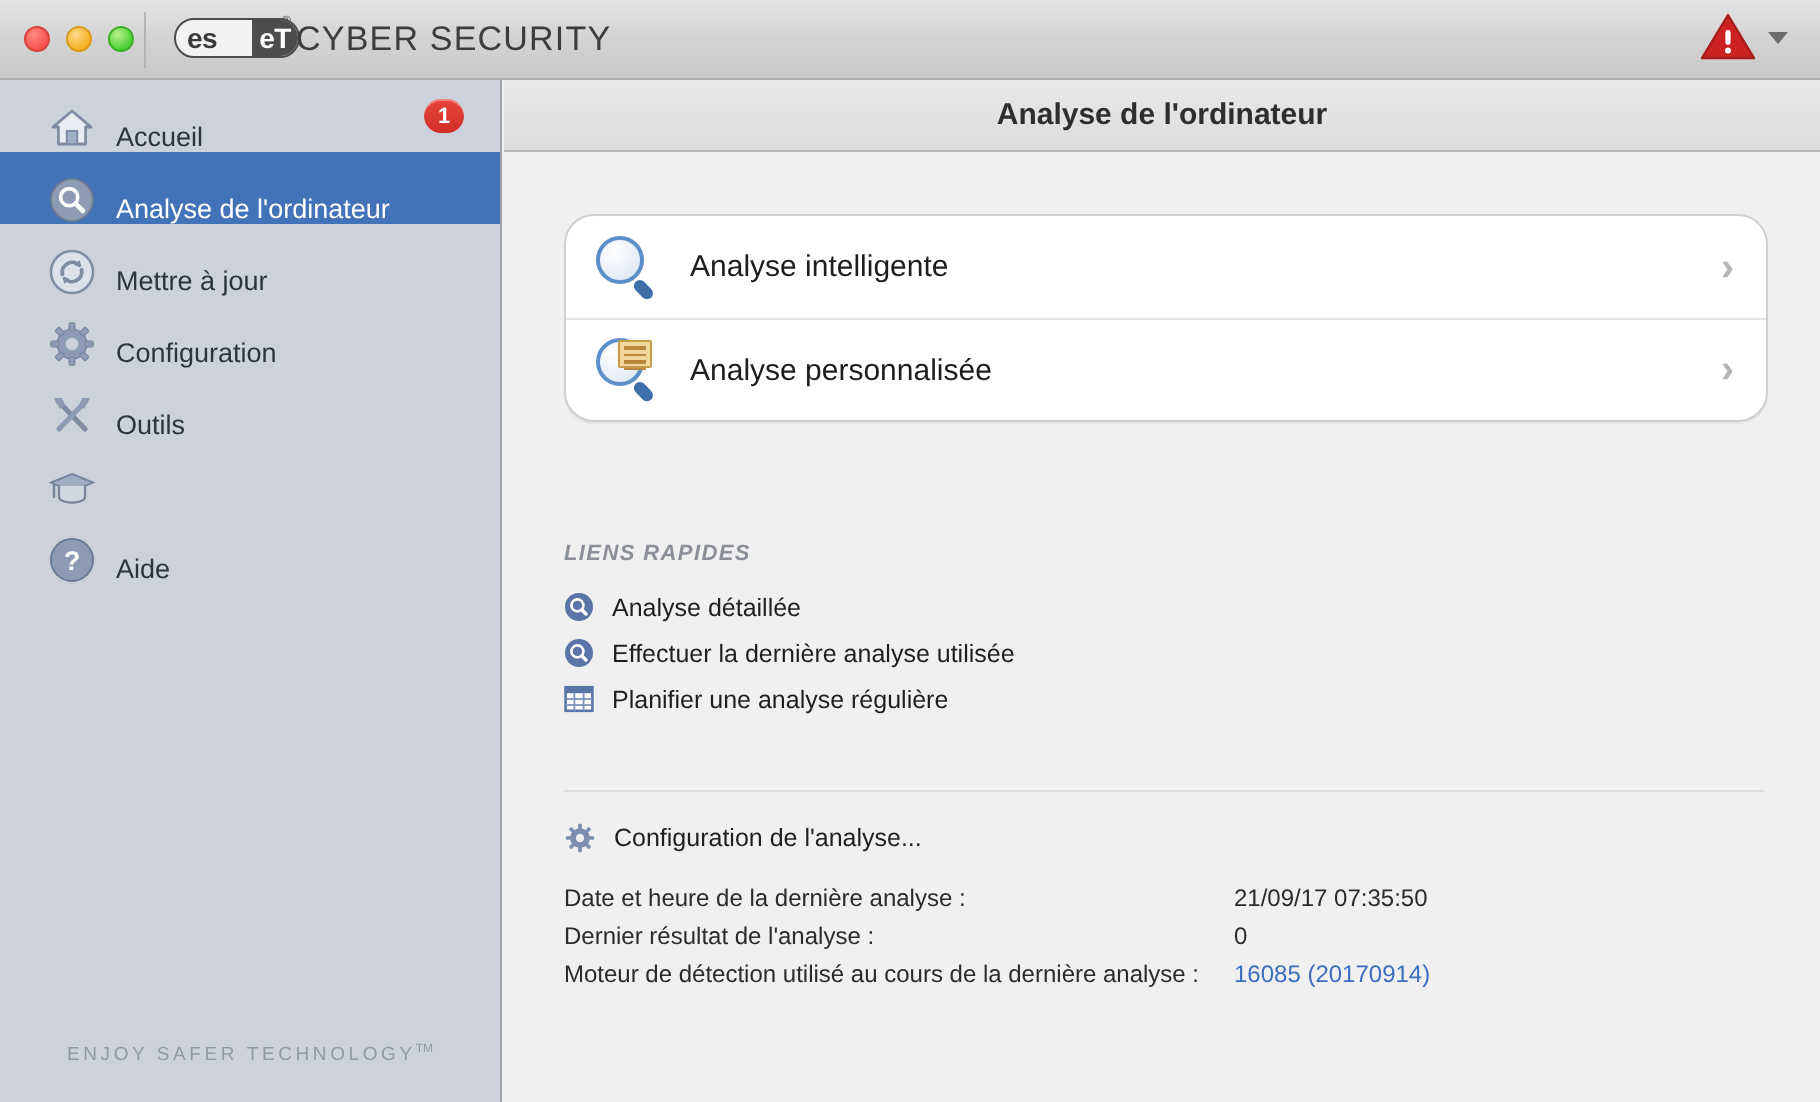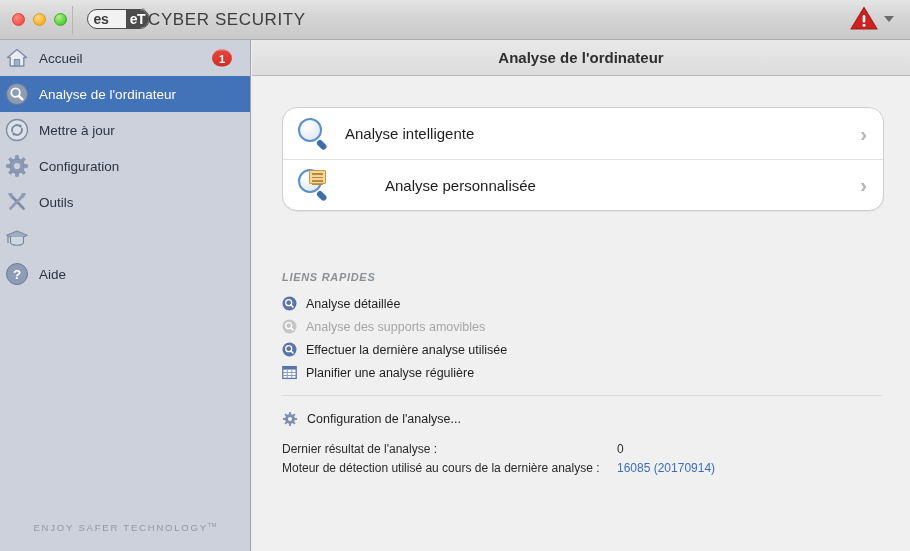--- a/index.html
+++ b/index.html
@@ -46,22 +46,22 @@
   .warn-tri svg{display:block;}
   .caret-down{width:0;height:0;border-left:5px solid transparent;border-right:5px solid transparent;border-top:6px solid #6c6c6c;}
 
   
   .sidebar{
     position:absolute;left:0;top:40px;width:251px;height:511px;
     background:#ccd1dc;border-right:1px solid #9ea3ad;box-sizing:border-box;
   }
   .nav{position:absolute;left:0;top:0;width:250px;}
   .nav-item{
-    position:relative;height:36px;display:flex;align-items:center;
-    padding-left:5px;box-sizing:border-box;cursor:default;
+    position:relative;height:36px;display:flex;align-items:flex-end;
+    padding-left:24px;box-sizing:border-box;cursor:default;
   }
   .nav-item.selected{background:#4272b8;}
   .nav-ico{width:24px;height:24px;flex:0 0 24px;margin-right:10px;display:flex;align-items:center;justify-content:center;}
   .nav-label{font-size:13.5px;color:#2c3442;white-space:nowrap;}
   .nav-item.selected .nav-label{color:#ffffff;}
   .badge{
     position:absolute;right:18px;top:50%;transform:translateY(-50%);
     min-width:20px;height:17px;padding:0 5px;border-radius:9px;
     background:linear-gradient(to bottom,#e8453c,#cf2d27);
     color:#fff;font-size:11px;font-weight:bold;
@@ -87,21 +87,21 @@
   
   .scan-panel{
     position:absolute;left:30px;top:67px;width:600px;
     background:#ffffff;border:1px solid #cfcfcf;border-radius:15px;
     box-shadow:0 1px 1px rgba(0,0,0,.06);overflow:hidden;
   }
   .scan-row{
     position:relative;height:51px;display:flex;align-items:center;
     padding:0 14px;box-sizing:border-box;cursor:pointer;
   }
-  .scan-row + .scan-row{border-top:1px solid #e2e2e2;gap:40px;}
+  .scan-row + .scan-row{border-top:1px solid #e2e2e2;}
   .scan-ico{width:34px;height:34px;flex:0 0 34px;margin-right:14px;position:relative;}
   .scan-label{font-size:15px;color:#1d1d1d;}
   .chev{
     position:absolute;right:16px;top:50%;transform:translateY(-50%);
     font-size:20px;color:#b4b4b4;font-weight:bold;line-height:1;
   }
 
   
   .ql-title{
     position:absolute;left:30px;top:231px;
@@ -311,30 +311,20 @@
         <span class="ql-ico">
           <svg width="15" height="15" viewBox="0 0 15 15">
             <circle cx="7.5" cy="7.5" r="7" fill="#5a74a8"></circle>
             <circle cx="6.7" cy="6.7" r="3" fill="none" stroke="#ffffff" stroke-width="1.3"></circle>
             <line x1="8.9" y1="8.9" x2="11" y2="11" stroke="#ffffff" stroke-width="1.7" stroke-linecap="round"></line>
           </svg>
         </span>
         <span class="ql-label">Analyse détaillée</span>
       </div>
 
-      <div class="ql-item disabled">
-        <span class="ql-ico">
-          <svg width="15" height="15" viewBox="0 0 15 15">
-            <circle cx="7.5" cy="7.5" r="7" fill="#c5c5c5"></circle>
-            <circle cx="6.7" cy="6.7" r="3" fill="none" stroke="#ffffff" stroke-width="1.3"></circle>
-            <line x1="8.9" y1="8.9" x2="11" y2="11" stroke="#ffffff" stroke-width="1.7" stroke-linecap="round"></line>
-          </svg>
-        </span>
-        <span class="ql-label">Analyse des supports amovibles</span>
-      </div>
 
       <div class="ql-item">
         <span class="ql-ico">
           <svg width="15" height="15" viewBox="0 0 15 15">
             <circle cx="7.5" cy="7.5" r="7" fill="#5a74a8"></circle>
             <circle cx="6.7" cy="6.7" r="3" fill="none" stroke="#ffffff" stroke-width="1.3"></circle>
             <line x1="8.9" y1="8.9" x2="11" y2="11" stroke="#ffffff" stroke-width="1.7" stroke-linecap="round"></line>
           </svg>
         </span>
         <span class="ql-label">Effectuer la dernière analyse utilisée</span>
@@ -375,20 +365,24 @@
             <rect x="18.6" y="10.6" width="4" height="2.8" rx="0.6" transform="rotate(45 12 12)"></rect>
           </g>
           <circle cx="12" cy="12" r="3.1" fill="#f0f0f0"></circle>
         </svg>
       </span>
       <span class="cfg-label">Configuration de l'analyse...</span>
     </div>
 
     <div class="details">
       <div class="det-row">
+        <span class="det-key">Date et heure de la dernière analyse :</span>
+        <span class="det-val">21/09/17 07:35:50</span>
+      </div>
+      <div class="det-row">
         <span class="det-key">Dernier résultat de l'analyse :</span>
         <span class="det-val">0</span>
       </div>
       <div class="det-row">
         <span class="det-key">Moteur de détection utilisé au cours de la dernière analyse :</span>
         <span class="det-val link">16085 (20170914)</span>
       </div>
     </div>
 
   </div>

